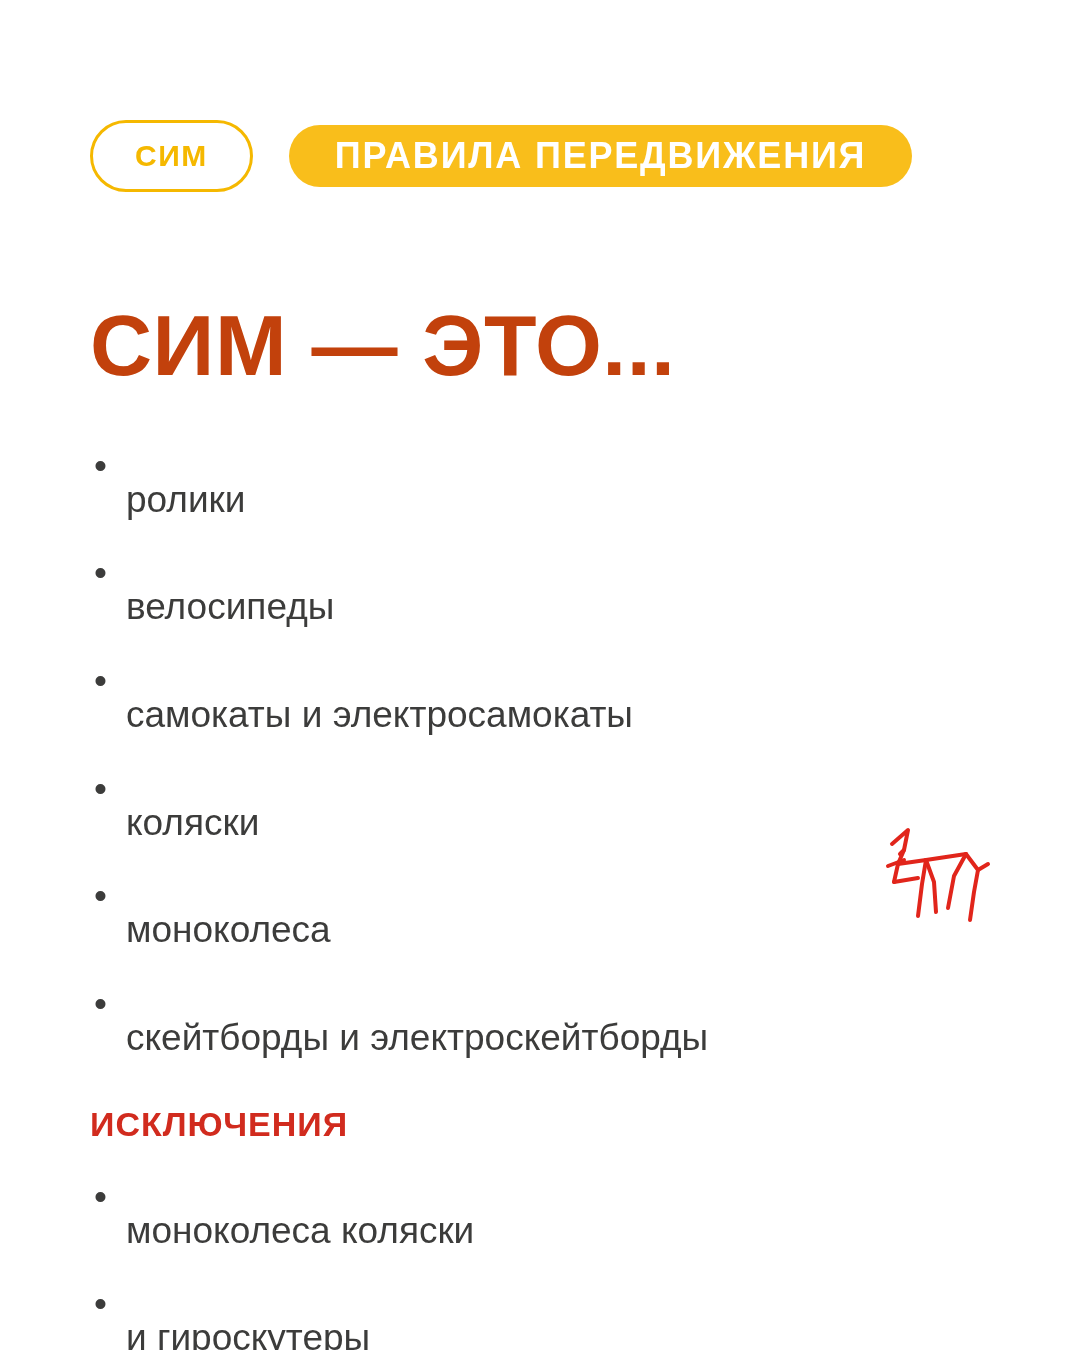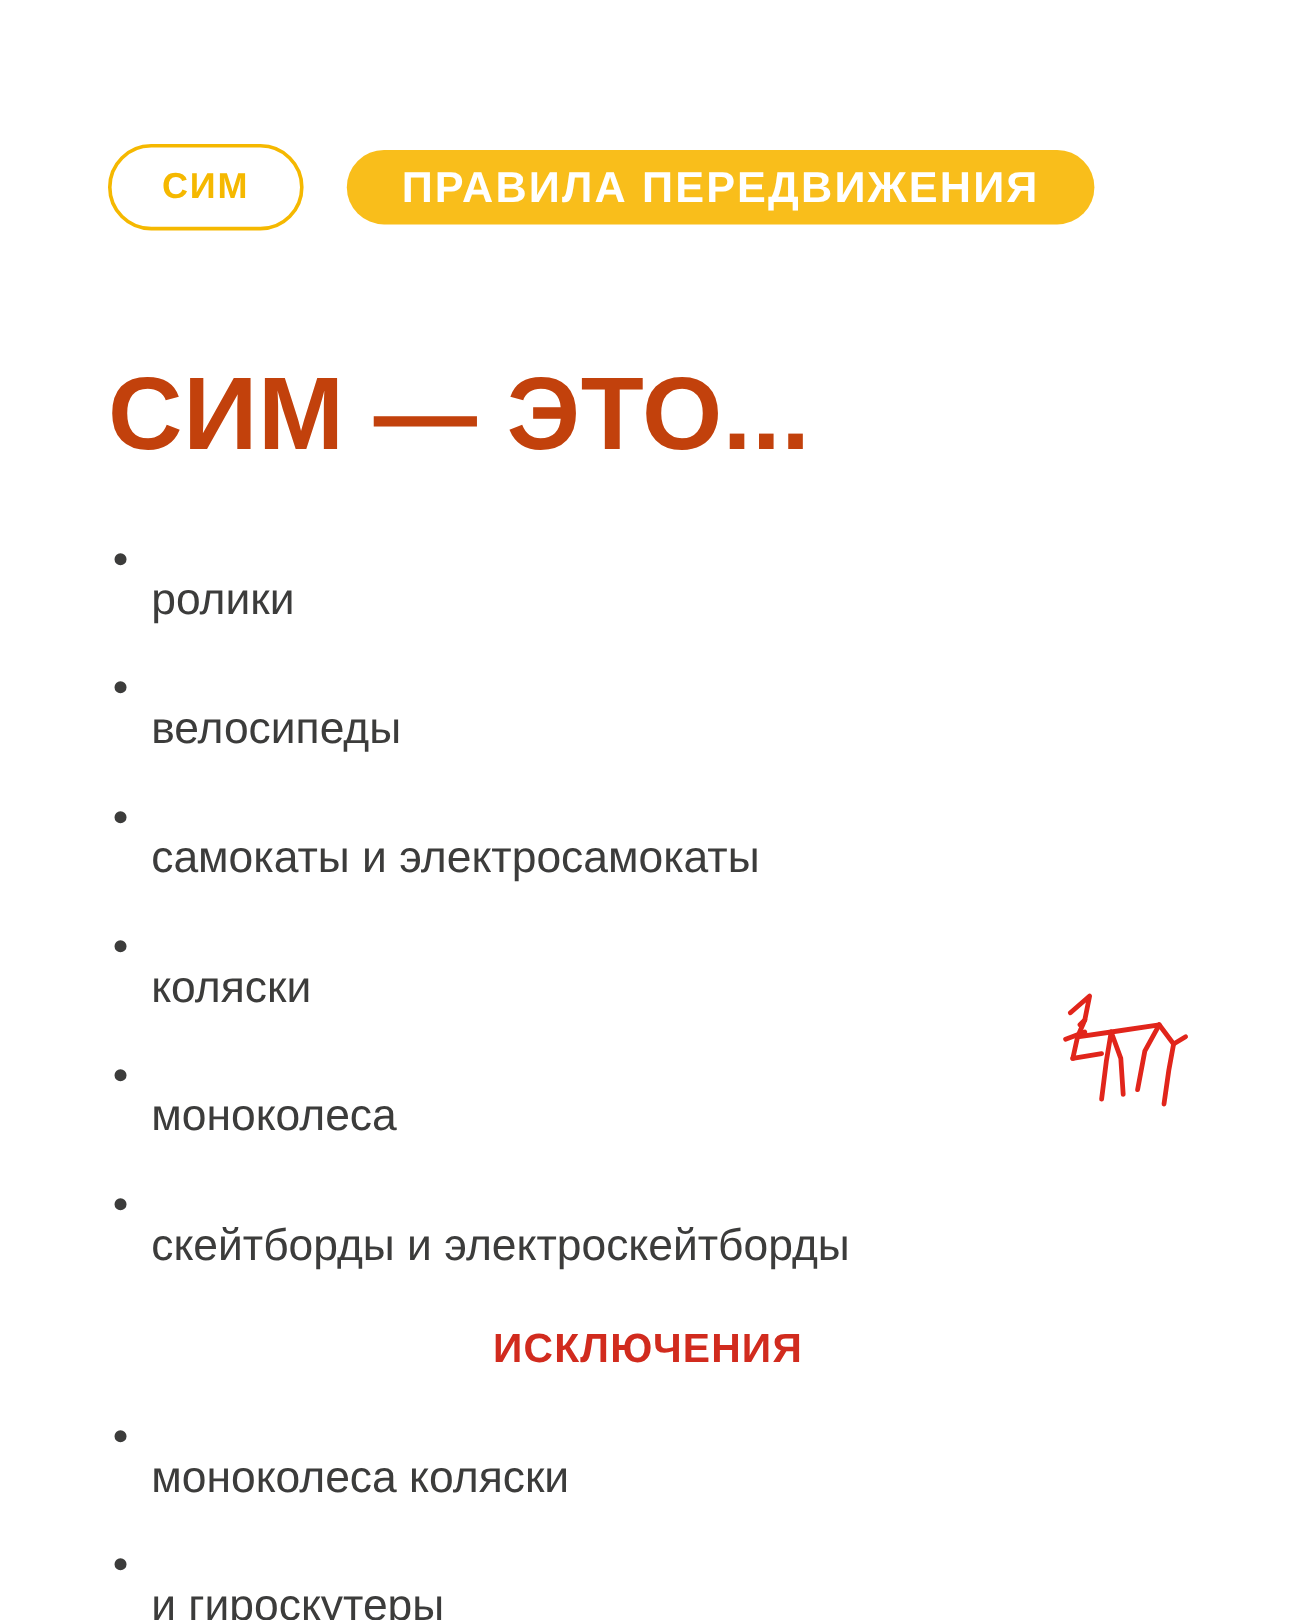--- a/index.html
+++ b/index.html
@@ -103,21 +103,20 @@
   }
 
   
   .sub-heading {
     margin-top: 48px;
     color: #D12B1E;
     font-size: 34px;
     font-weight: 800;
     letter-spacing: 1px;
     line-height: 1;
-    text-align: center;
   }
 
   
   .logo {
     position: absolute;
     right: 86px;
     bottom: 72px;
     width: 120px;
     height: 110px;
   }

